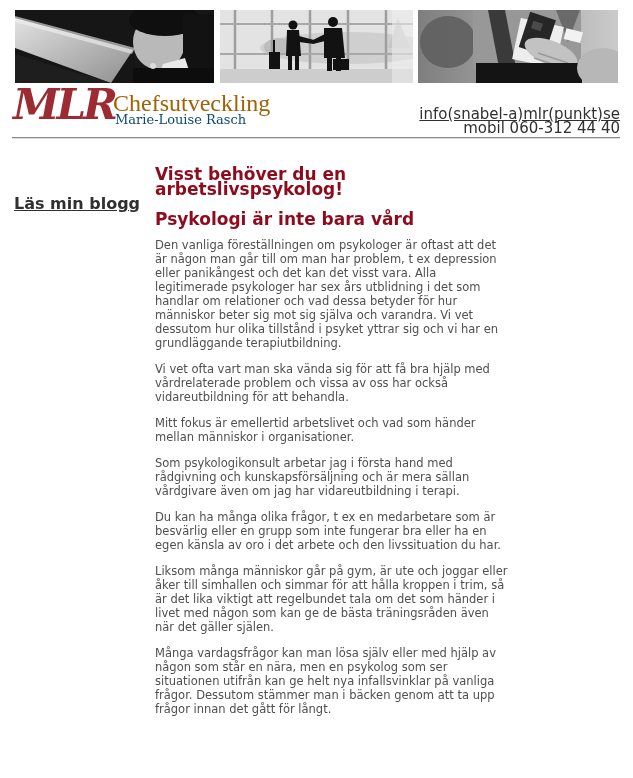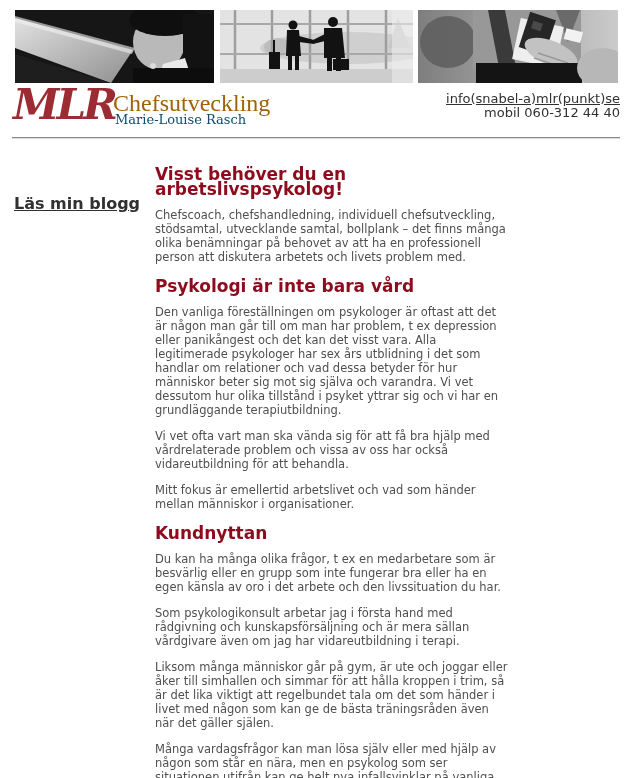--- a/index.html
+++ b/index.html
@@ -26,21 +26,21 @@
   .logo-text{position:absolute;left:100px;top:0;}
   .logo-company{
     font-size:24px;line-height:22px;color:#a16207;letter-spacing:0;
     font-family:Liberation Serif, serif;
   }
   .logo-owner{
     font-family:"DejaVu Serif","Liberation Serif",serif;
     font-size:13px;line-height:14px;color:#0c4a6e;
     margin-top:-1px;margin-left:2px;
   }
-  .contact{position:absolute;right:0;top:1px;text-align:right;font-size:13px;line-height:12px;color:#303030;}
+  .contact{position:absolute;right:0;top:16px;text-align:right;font-size:15px;line-height:12px;color:#303030;}
   .contact a{color:#303030;text-decoration:underline;cursor:pointer;}
   .contact .phone{margin-top:2px;}
   
   .rule{position:absolute;left:12px;right:13px;top:137px;height:1px;background:#8c8c8c;border-bottom:1px solid #d9d9d9;}
   
   .blog-link{
     position:absolute;left:14px;top:194px;
     font-size:16px;font-weight:bold;color:#303030;text-decoration:underline;cursor:pointer;
   }
   
@@ -155,32 +155,30 @@
 </div>
 
 <div class="rule"></div>
 
 <a class="blog-link">Läs min blogg</a>
 
 <div class="main">
 
   <div class="section">
     <h2>Visst behöver du en arbetslivspsykolog!</h2>
-    <p>Chefscoach, chefshandledning, individuell chefsutveckling, stödsamtal, utvecklande samtal, bollplank – det finns många olika benämningar på behovet av att ha en professionell person att diskutera arbetets och livets problem med.</p>
   </div>
 
   <div class="section">
     <h2>Psykologi är inte bara vård</h2>
     <p>Den vanliga föreställningen om psykologer är oftast att det är någon man går till om man har problem, t ex depression eller panikångest och det kan det visst vara. Alla legitimerade psykologer har sex års utblidning i det som handlar om relationer och vad dessa betyder för hur människor beter sig mot sig själva och varandra. Vi vet dessutom hur olika tillstånd i psyket yttrar sig och vi har en grundläggande terapiutbildning.</p>
     <p>Vi vet ofta vart man ska vända sig för att få bra hjälp med vårdrelaterade problem och vissa av oss har också vidareutbildning för att behandla.</p>
     <p>Mitt fokus är emellertid arbetslivet och vad som händer mellan människor i organisationer.</p>
   </div>
 
   <div class="section">
-    <h2>Kundnyttan</h2>
+    <p>Som psykologikonsult arbetar jag i första hand med rådgivning och kunskapsförsäljning och är mera sällan vårdgivare även om jag har vidareutbildning i terapi.</p>
     <p>Du kan ha många olika frågor, t ex en medarbetare som är besvärlig eller en grupp som inte fungerar bra eller ha en egen känsla av oro i det arbete och den livssituation du har.</p>
-    <p>Som psykologikonsult arbetar jag i första hand med rådgivning och kunskapsförsäljning och är mera sällan vårdgivare även om jag har vidareutbildning i terapi.</p>
     <p>Liksom många människor går på gym, är ute och joggar eller åker till simhallen och simmar för att hålla kroppen i trim, så är det lika viktigt att regelbundet tala om det som händer i livet med någon som kan ge de bästa träningsråden även när det gäller själen.</p>
     <p>Många vardagsfrågor kan man lösa själv eller med hjälp av någon som står en nära, men en psykolog som ser situationen utifrån kan ge helt nya infallsvinklar på vanliga frågor. Dessutom stämmer man i bäcken genom att ta upp frågor innan det gått för långt.</p>
 
   </div>
 
 </div>
 
 </body></html>

